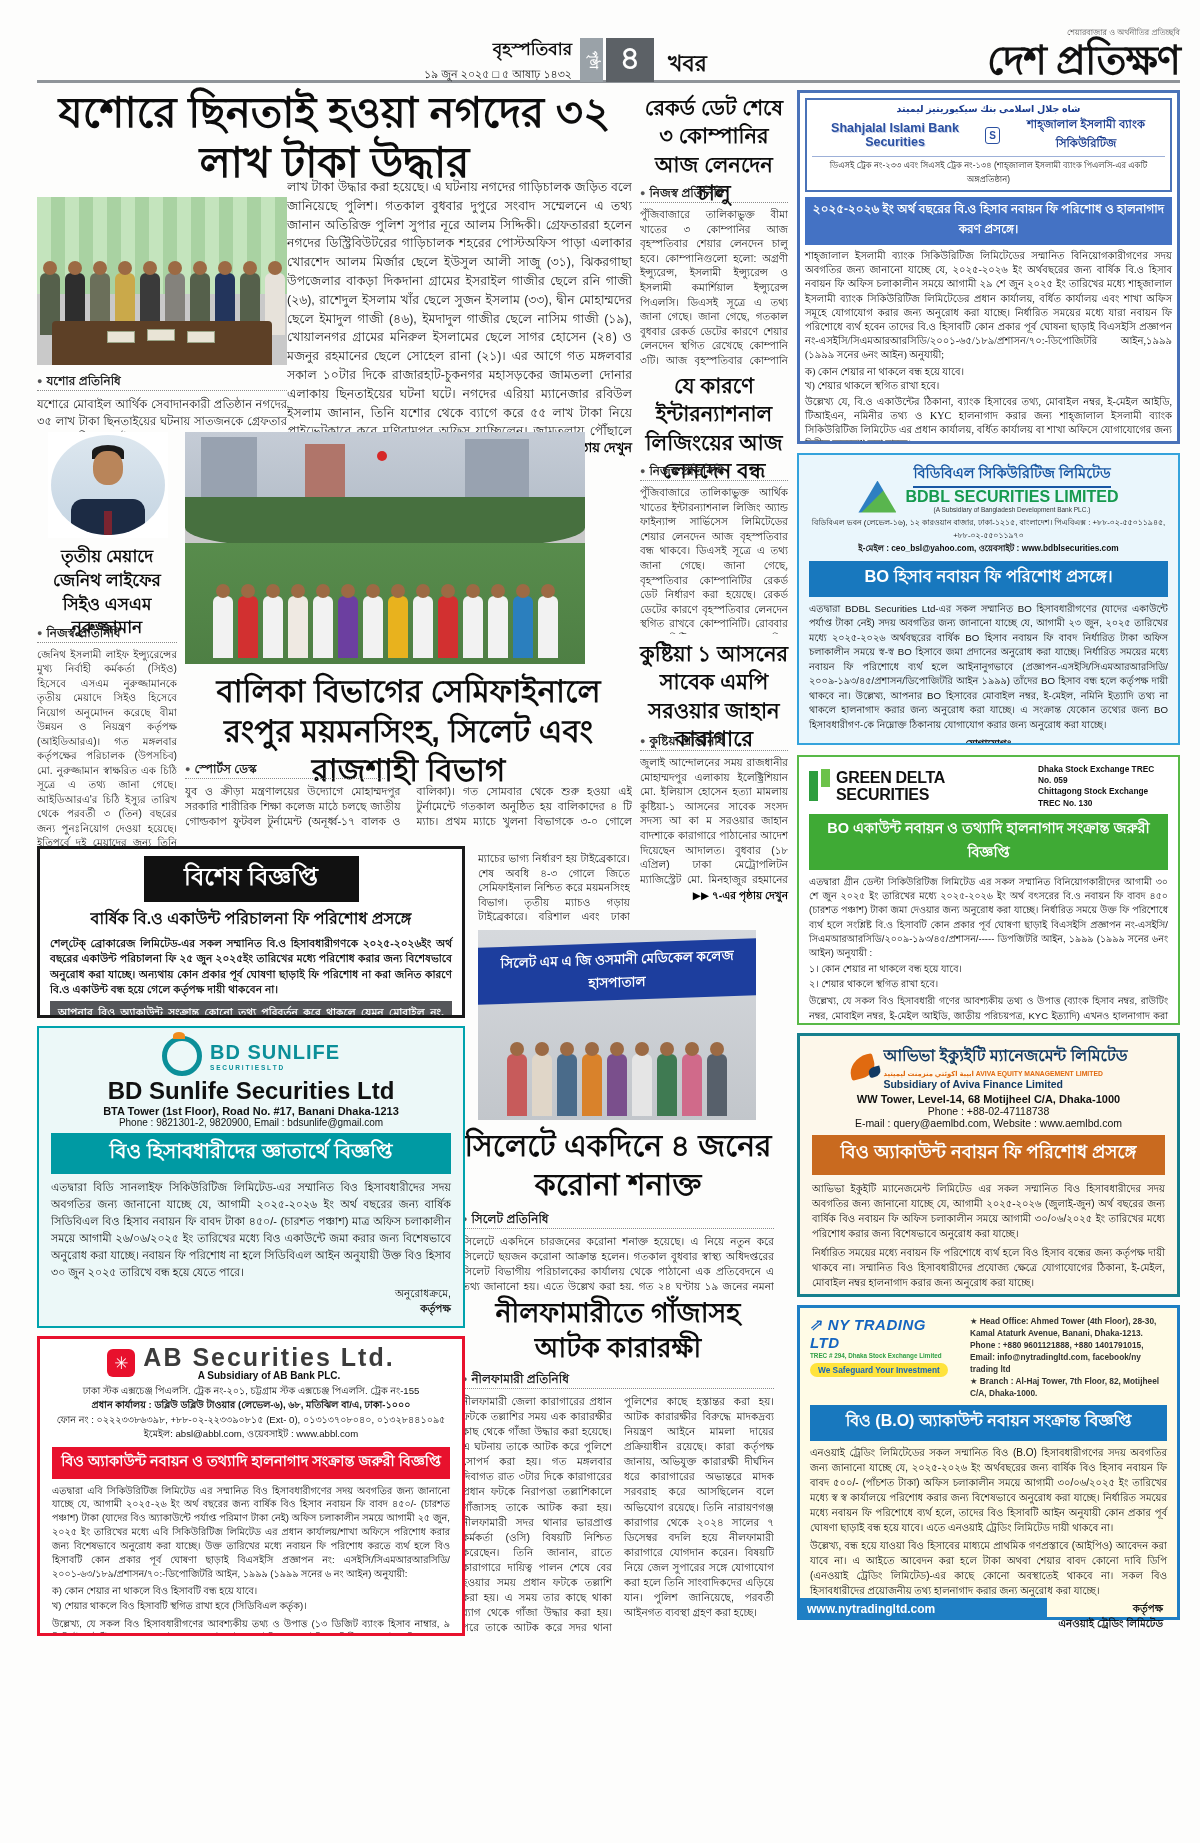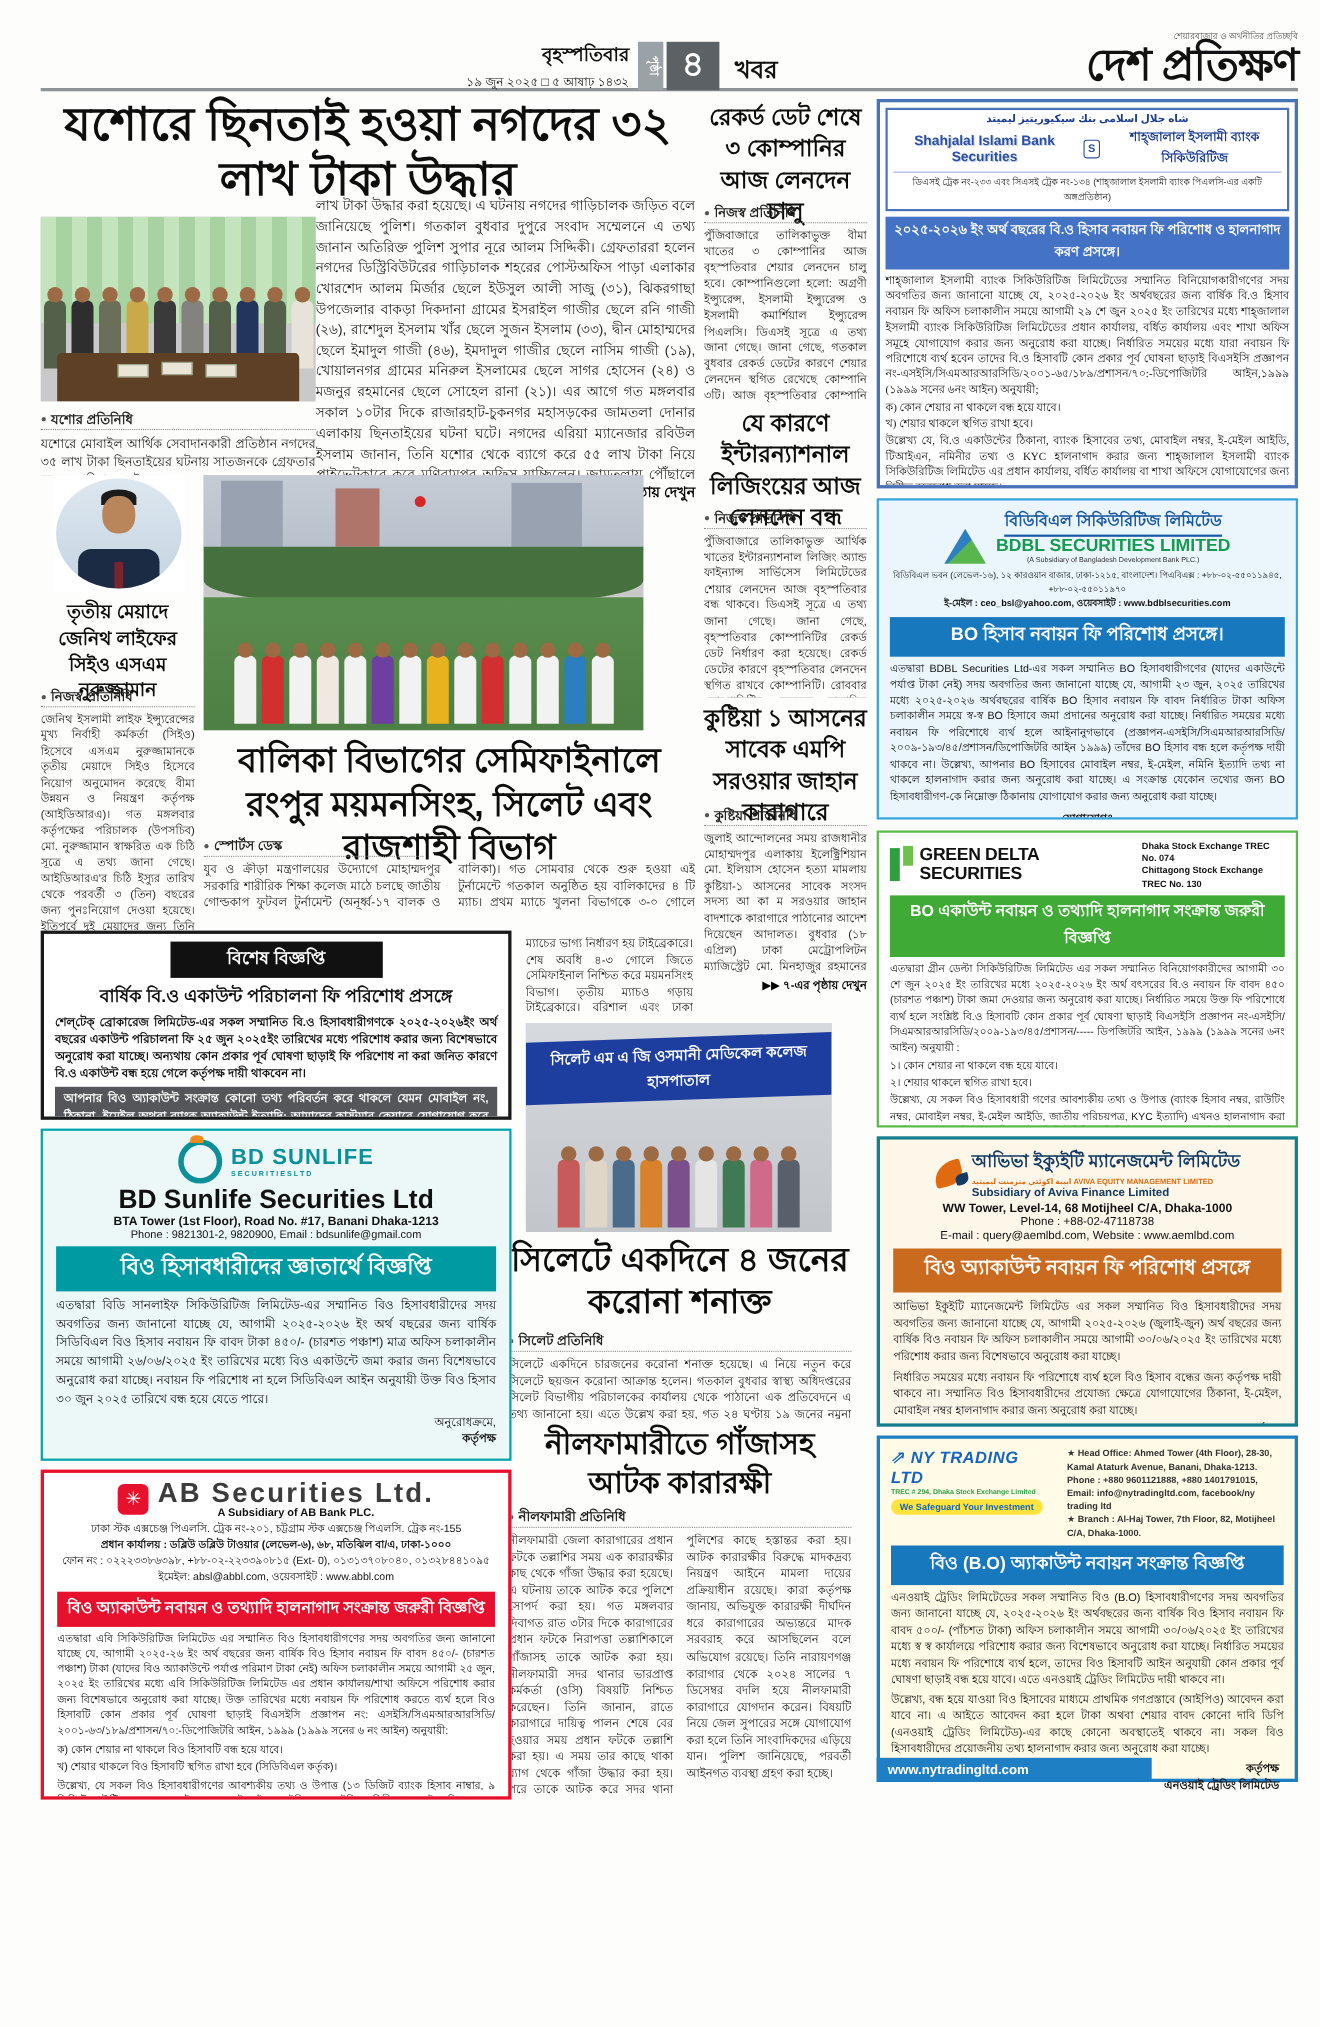--- a/index.html
+++ b/index.html
@@ -36,21 +36,21 @@
   .tie{position:absolute;bottom:0;left:50%;transform:translateX(-50%);width:8px;height:24px;background:#7a2430;}
   .face{position:absolute;top:16px;left:50%;transform:translateX(-50%);width:30px;height:34px;background:#b9855a;border-radius:45%;}
   .hair{position:absolute;top:10px;left:50%;transform:translateX(-50%);width:32px;height:14px;background:#1b1b1b;border-radius:50% 50% 0 0;}
   .hwall{position:absolute;inset:0;background:linear-gradient(#d6d9dd,#c2c6cb);}
   .hsign{position:absolute;top:7%;left:0;right:0;height:30%;background:#1d3e9e;color:#fff;display:flex;align-items:center;justify-content:center;font-weight:bold;font-size:13.5px;padding:0 8px;text-align:center;transform:skewY(-2deg);}
   
   .adbox{position:absolute;box-sizing:border-box;}
   .banner{color:#fff;font-weight:800;text-align:center;}
   
   .sh-box{border:3px solid #1a1a1a;background:#fff;padding:5px 10px;}
-  .sh-title{background:#111;color:#fff;width:193px;margin:2px auto;text-align:center;font-size:16px;font-weight:800;padding:2px 0 4px;}
+  .sh-title{background:#111;color:#fff;width:215px;margin:2px auto;text-align:center;font-size:24px;font-weight:800;padding:2px 0 4px;}
   .sh-sub{text-align:center;font-weight:800;font-size:16px;margin:4px 0 3px;}
   .sh-b{font-size:10.6px;font-weight:600;line-height:1.45;}
   .sh-gray{background:#55565a;color:#fff;padding:4px 8px;margin:4px 0;}
   
   .bs-box{border:2.5px solid #00a3ad;background:#ecf8f8;padding:8px 12px;}
   .bs-logo{display:flex;align-items:center;justify-content:center;gap:8px;}
   .bs-ring{width:30px;height:30px;border:5px solid #0b8f99;border-radius:50%;position:relative;flex:0 0 auto;}
   .bs-ring::after{content:"";position:absolute;top:-9px;left:6px;width:12px;height:7px;background:#f08c1e;border-radius:50% 50% 0 0;}
   .bs-banner{background:#009aa3;font-size:20px;padding:3px 0 5px;margin:5px 0;}
   
@@ -313,21 +313,21 @@
   <div style="display:flex;justify-content:space-between;align-items:center;">
     <div style="display:flex;align-items:center;">
       <div class="gd-bar"></div>
       <div class="gd-bar2"></div>
       <div style="font-size:16px;font-weight:800;line-height:1.08;letter-spacing:-.3px;">
         <div>GREEN DELTA</div>
         <div>SECURITIES</div>
       </div>
     </div>
     <div style="font-size:8.3px;font-weight:bold;line-height:1.35;text-align:left;width:130px;">
-      <div>Dhaka Stock Exchange TREC No. 074</div>
+      <div>Dhaka Stock Exchange TREC No. 059</div>
       <div>Chittagong Stock Exchange TREC No. 130</div>
     </div>
   </div>
   <div class="banner gd-banner">BO একাউন্ট নবায়ন ও তথ্যাদি হালনাগাদ সংক্রান্ত জরুরী বিজ্ঞপ্তি</div>
   <div class="jc" style="font-size:9.5px;line-height:1.5;">এতদ্বারা গ্রীন ডেল্টা সিকিউরিটিজ লিমিটেড এর সকল সম্মানিত বিনিয়োগকারীদের আগামী ৩০ শে জুন ২০২৫ ইং তারিখের মধ্যে ২০২৫-২০২৬ ইং অর্থ বৎসরের বি.ও নবায়ন ফি বাবদ ৪৫০ (চারশত পঞ্চাশ) টাকা জমা দেওয়ার জন্য অনুরোধ করা যাচ্ছে। নির্ধারিত সময়ে উক্ত ফি পরিশোধে ব্যর্থ হলে সংশ্লিষ্ট বি.ও হিসাবটি কোন প্রকার পূর্ব ঘোষণা ছাড়াই বিএসইসি প্রজ্ঞাপন নং-এসইসি/সিএমআরআরসিডি/২০০৯-১৯৩/৪৫/প্রশাসন/----- ডিপজিটরি আইন, ১৯৯৯ (১৯৯৯ সনের ৬নং আইন) অনুযায়ী :</div>
   <div style="font-size:9.5px;margin-top:2px;">১। কোন শেয়ার না থাকলে বন্ধ হয়ে যাবে।</div>
   <div style="font-size:9.5px;">২। শেয়ার থাকলে স্থগিত রাখা হবে।</div>
   <div class="jc" style="font-size:9.5px;line-height:1.5;margin-top:2px;">উল্লেখ্য, যে সকল বিও হিসাবধারী গণের আবশ্যকীয় তথ্য ও উপাত্ত (ব্যাংক হিসাব নম্বর, রাউটিং নম্বর, মোবাইল নম্বর, ই-মেইল আইডি, জাতীয় পরিচয়পত্র, KYC ইত্যাদি) এখনও হালনাগাদ করা হয়নি, তাদের অতিসত্বর গ্রীনডেল্টা সিকিউরিটিজ লিমিটেড-এর প্রধান কার্যালয়ে অথবা শাখা অফিসে যোগাযোগ করার জন্য অনুরোধ করা যাচ্ছে।</div>
 
 </div>

